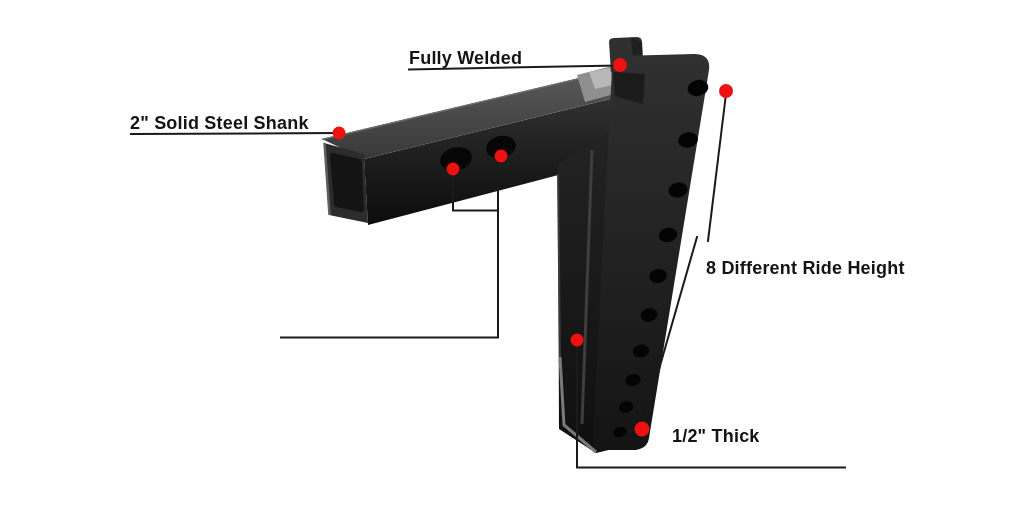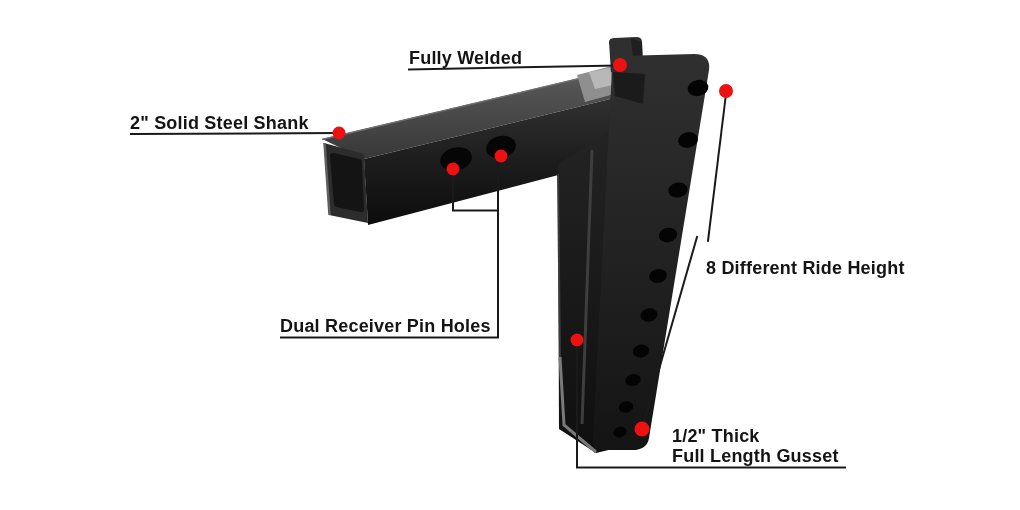--- a/index.html
+++ b/index.html
@@ -103,24 +103,22 @@
     <circle class="dot" cx="501" cy="144" r="6.5"></circle>
     <circle class="dot" cx="726" cy="79" r="7"></circle>
     <circle class="dot" cx="642" cy="417" r="7.5"></circle>
     <circle class="dot" cx="577" cy="328" r="6.5"></circle>
   </svg>
 
   <div class="label" style="left:409px;top:36px;">Fully Welded</div>
 
   <div class="label" style="left:130px;top:101px;">2" Solid Steel Shank</div>
 
-  <div class="label" style="left:280px;top:304px;">Dual Receiver Pin Holes</div>
 
   <div class="label" style="left:706px;top:214px;margin-top:32px;">
     <div>8 Different Ride Height</div>
   </div>
 
   <div class="label" style="left:672px;top:414px;">
     <div>1/2" Thick</div>
-    <div>Full Length Gusset</div>
   </div>
 
 </div>
 
 </body></html>

